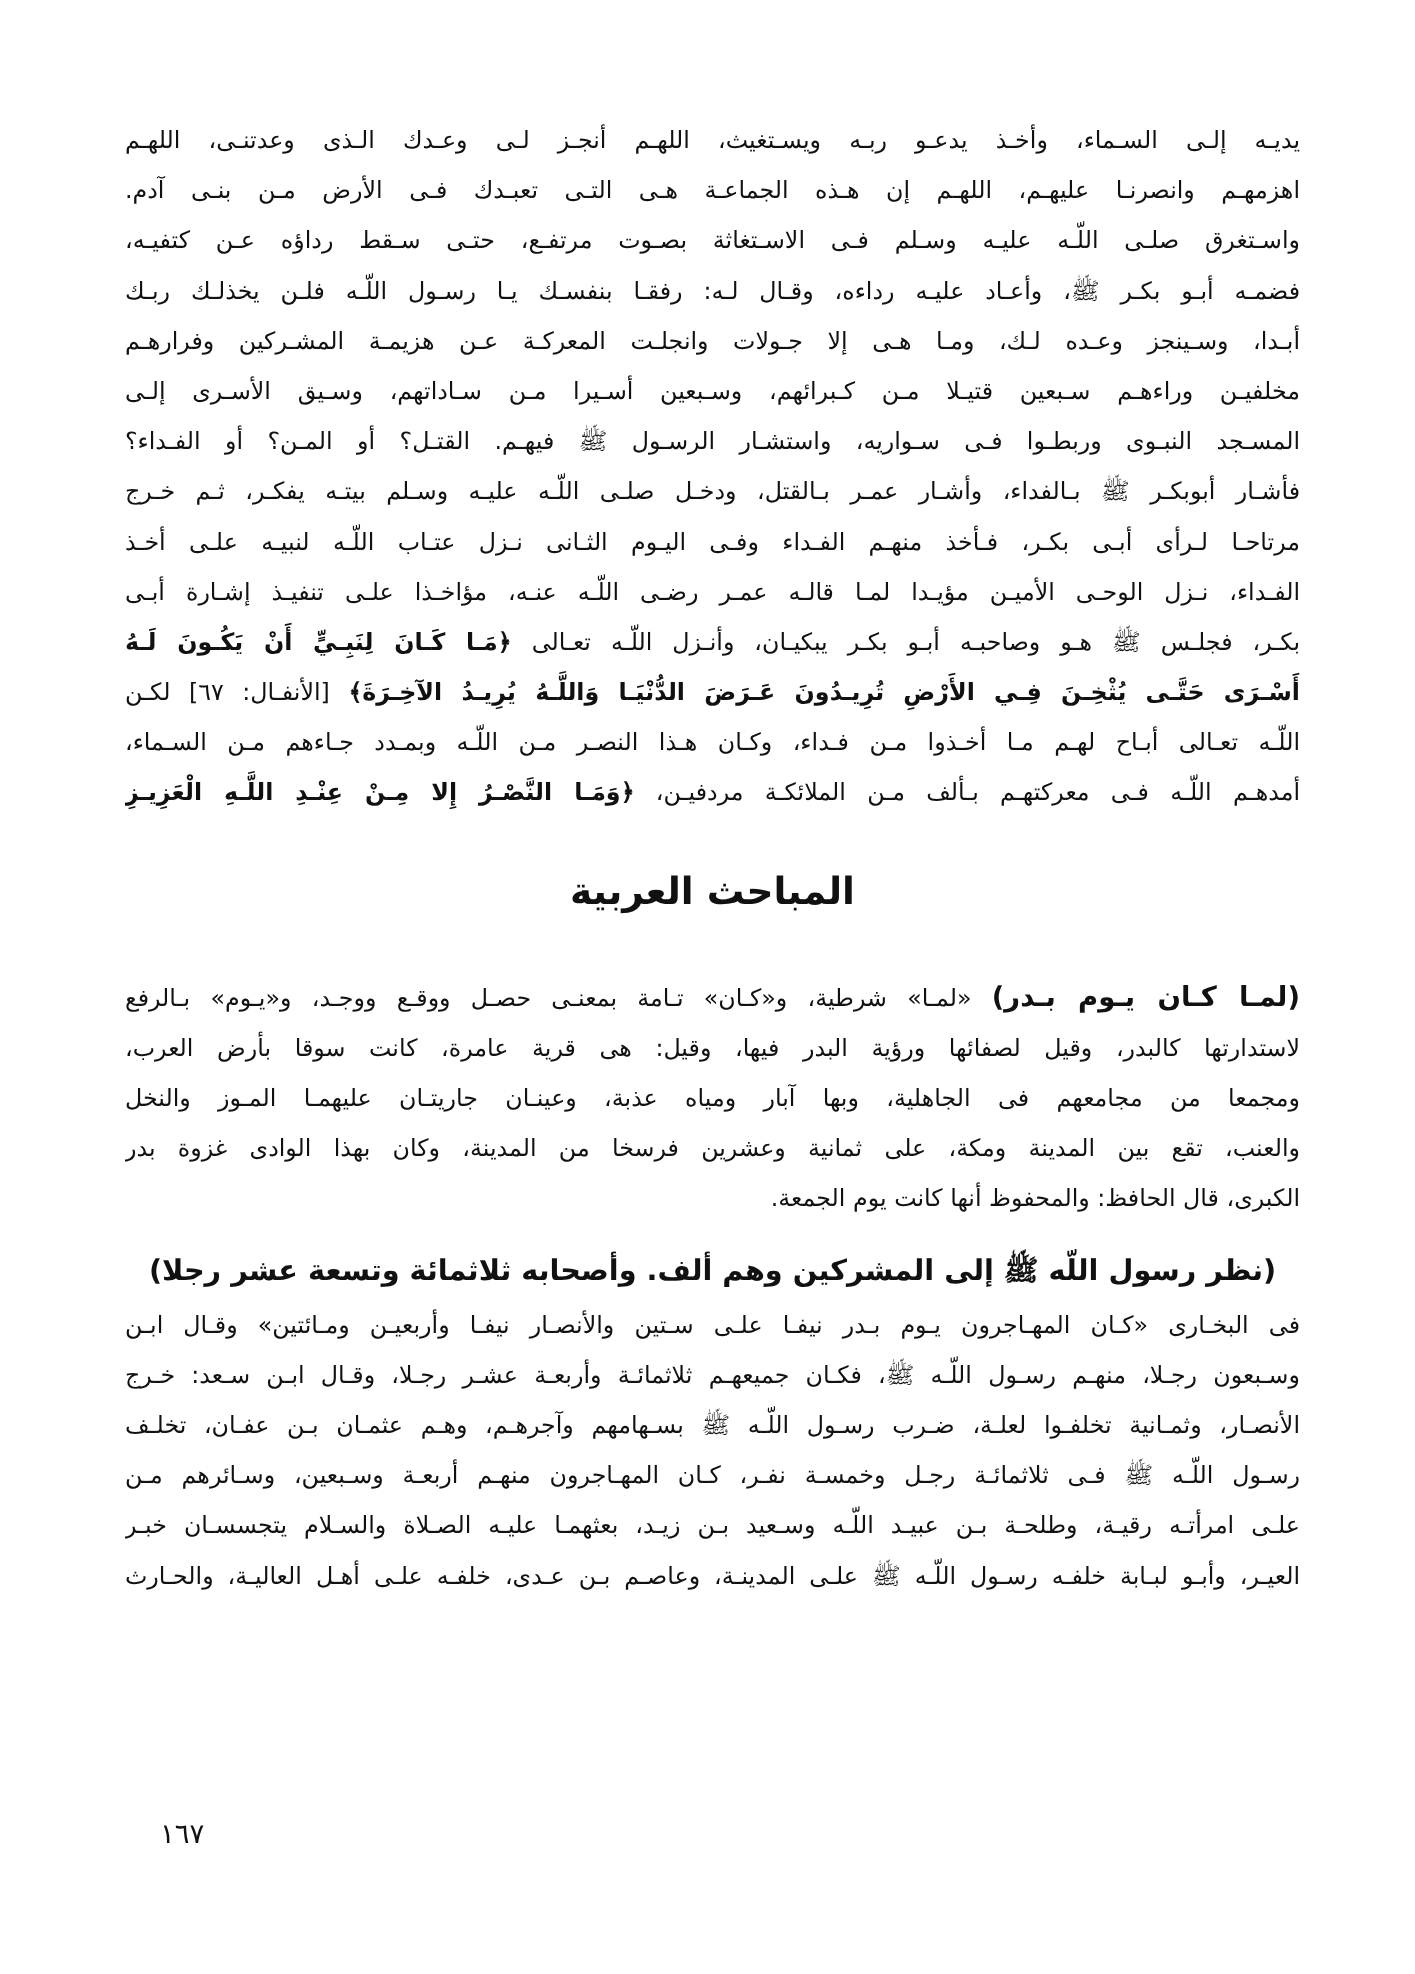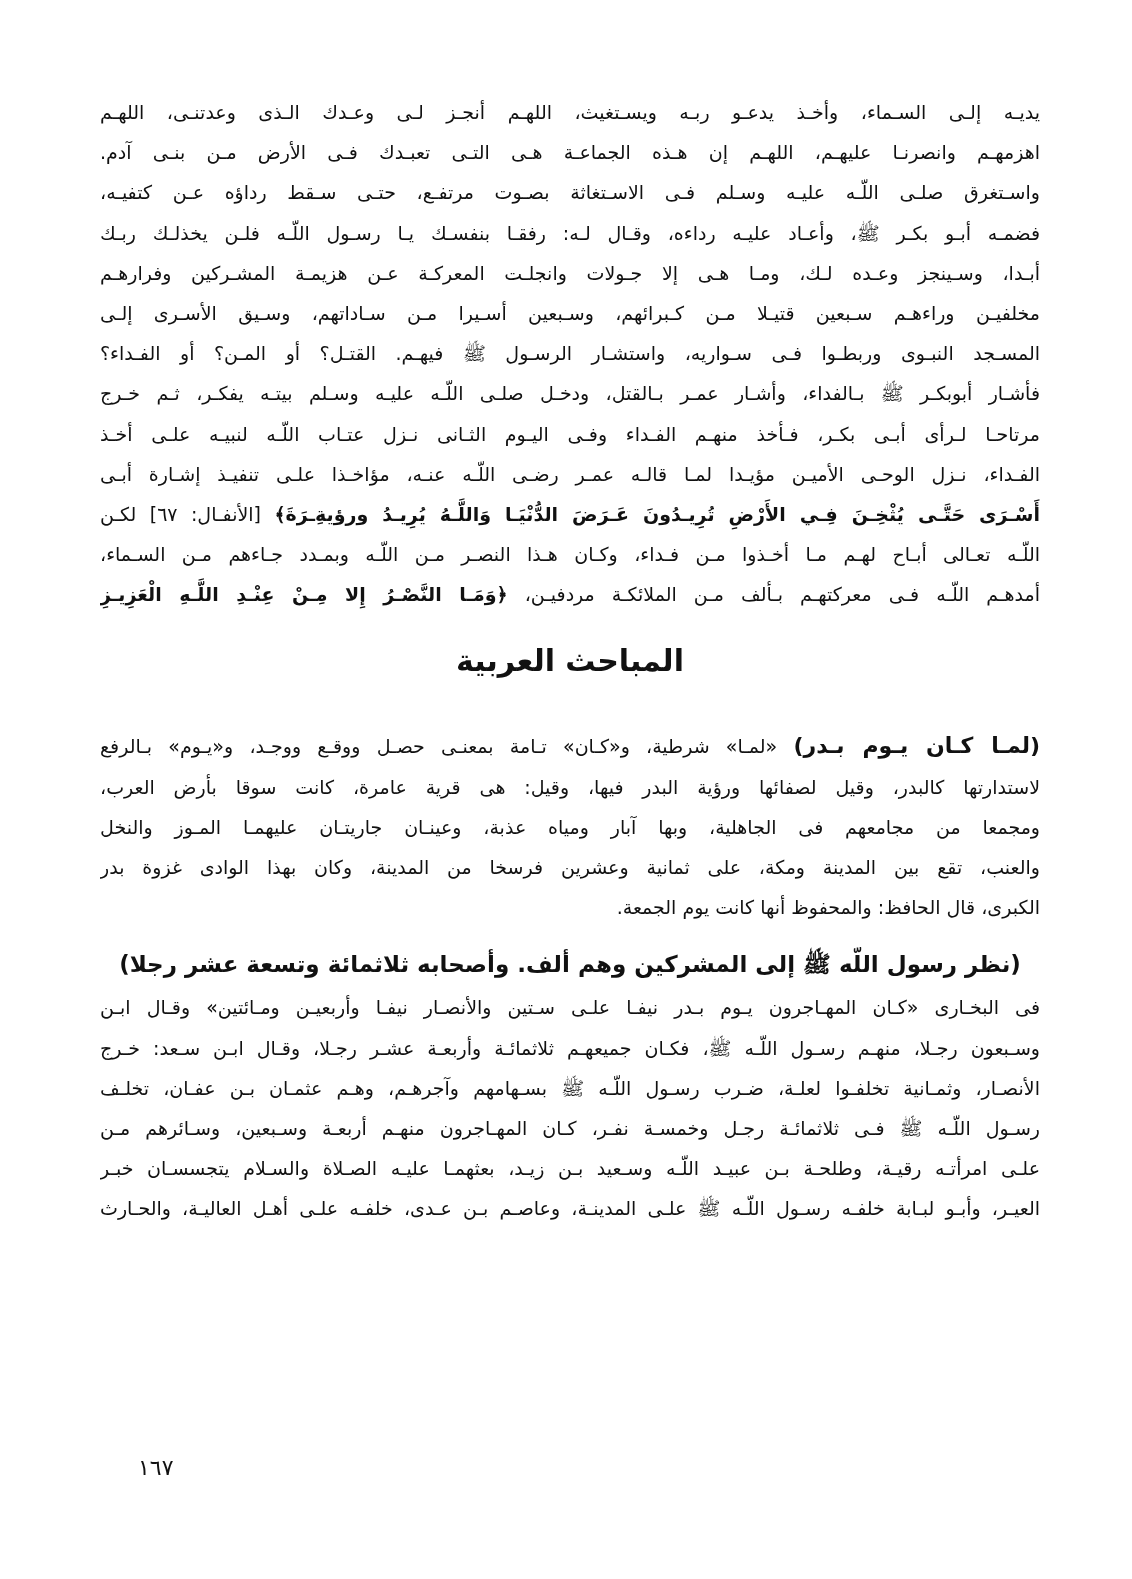--- a/index.html
+++ b/index.html
@@ -37,21 +37,21 @@
     overflow: hidden;
     height: 40.2px;
   }
   .line.last {
     text-align-last: right;
   }
   .quran {
     font-weight: bold;
   }
   .section-title {
-    margin: 22px 0 40px 0;
+    margin: 34px 0 40px 0;
     text-align: center;
     font-size: 30px;
     font-weight: bold;
     line-height: 50px;
     height: 50px;
   }
   .sub-head {
     font-weight: bold;
     font-size: 22px;
   }
@@ -60,21 +60,21 @@
     font-weight: bold;
     font-size: 23px;
     line-height: 46px;
     height: 46px;
     text-align: center;
     margin-top: 6px;
     white-space: nowrap;
   }
   .page-number {
     position: absolute;
-    left: 138px;
+    left: 128px;
     top: 1455px;
     font-size: 22px;
     direction: rtl;
     font-family: "DejaVu Sans", sans-serif;
   }
   .gap { height: 8px; }
 </style>
 </head>
 <body>
 
@@ -86,21 +86,24 @@
     <span class="line">واسـتغرق صلـى اللّـه عليـه وسـلم فـى الاسـتغاثة بصـوت مرتفـع، حتـى سـقط رداؤه عـن كتفيـه،</span>
     <span class="line">فضمـه أبـو بكـر ﷺ، وأعـاد عليـه رداءه، وقـال لـه: رفقـا بنفسـك يـا رسـول اللّـه فلـن يخذلـك ربـك</span>
     <span class="line">أبـدا، وسـينجز وعـده لـك، ومـا هـى إلا جـولات وانجلـت المعركـة عـن هزيمـة المشـركين وفرارهـم</span>
     <span class="line">مخلفيـن وراءهـم سـبعين قتيـلا مـن كـبرائهم، وسـبعين أسـيرا مـن سـاداتهم، وسـيق الأسـرى إلـى</span>
     <span class="line">المسـجد النبـوى وربطـوا فـى سـواريه، واستشـار الرسـول ﷺ فيهـم. القتـل؟ أو المـن؟ أو الفـداء؟</span>
     <span class="line">فأشـار أبوبكـر ﷺ بـالفداء، وأشـار عمـر بـالقتل، ودخـل صلـى اللّـه عليـه وسـلم بيتـه يفكـر، ثـم خـرج</span>
     <span class="line">مرتاحـا لـرأى أبـى بكـر، فـأخذ منهـم الفـداء وفـى اليـوم الثـانى نـزل عتـاب اللّـه لنبيـه علـى أخـذ</span>
     <span class="line">الفـداء، نـزل الوحـى الأميـن مؤيـدا لمـا قالـه عمـر رضـى اللّـه عنـه، مؤاخـذا علـى تنفيـذ إشـارة أبـى</span>
 
     <span class="line">
-      <span class="quran">أَسْـرَى حَتَّـى يُثْخِـنَ فِـي الأَرْضِ تُرِيـدُونَ عَـرَضَ الدُّنْيَـا وَاللَّـهُ يُرِيـدُ ورؤيةِـرَةَ﴾</span><span> [الأنفـال: ٦٧] لكـن</span>
+      <span>بكـر، فجلـس ﷺ هـو وصاحبـه أبـو بكـر يبكيـان، وأنـزل اللّـه تعـالى </span><span class="quran">﴿مَـا كَـانَ لِنَبِـيٍّ أَنْ يَكُـونَ لَـهُ</span>
+    </span>
+    <span class="line">
+      <span class="quran">أَسْـرَى حَتَّـى يُثْخِـنَ فِـي الأَرْضِ تُرِيـدُونَ عَـرَضَ الدُّنْيَـا وَاللَّـهُ يُرِيـدُ الآخِـرَةَ﴾</span><span> [الأنفـال: ٦٧] لكـن</span>
     </span>
     <span class="line">اللّـه تعـالى أبـاح لهـم مـا أخـذوا مـن فـداء، وكـان هـذا النصـر مـن اللّـه وبمـدد جـاءهم مـن السـماء،</span>
     <span class="line">
       <span>أمدهـم اللّـه فـى معركتهـم بـألف مـن الملائكـة مردفيـن، </span><span class="quran">﴿وَمَـا النَّصْـرُ إِلا مِـنْ عِنْـدِ اللَّـهِ الْعَزِيـزِ</span>
     </span>
   </div>
 
   <div class="section-title">المباحث العربية</div>
 
   <div class="para">

